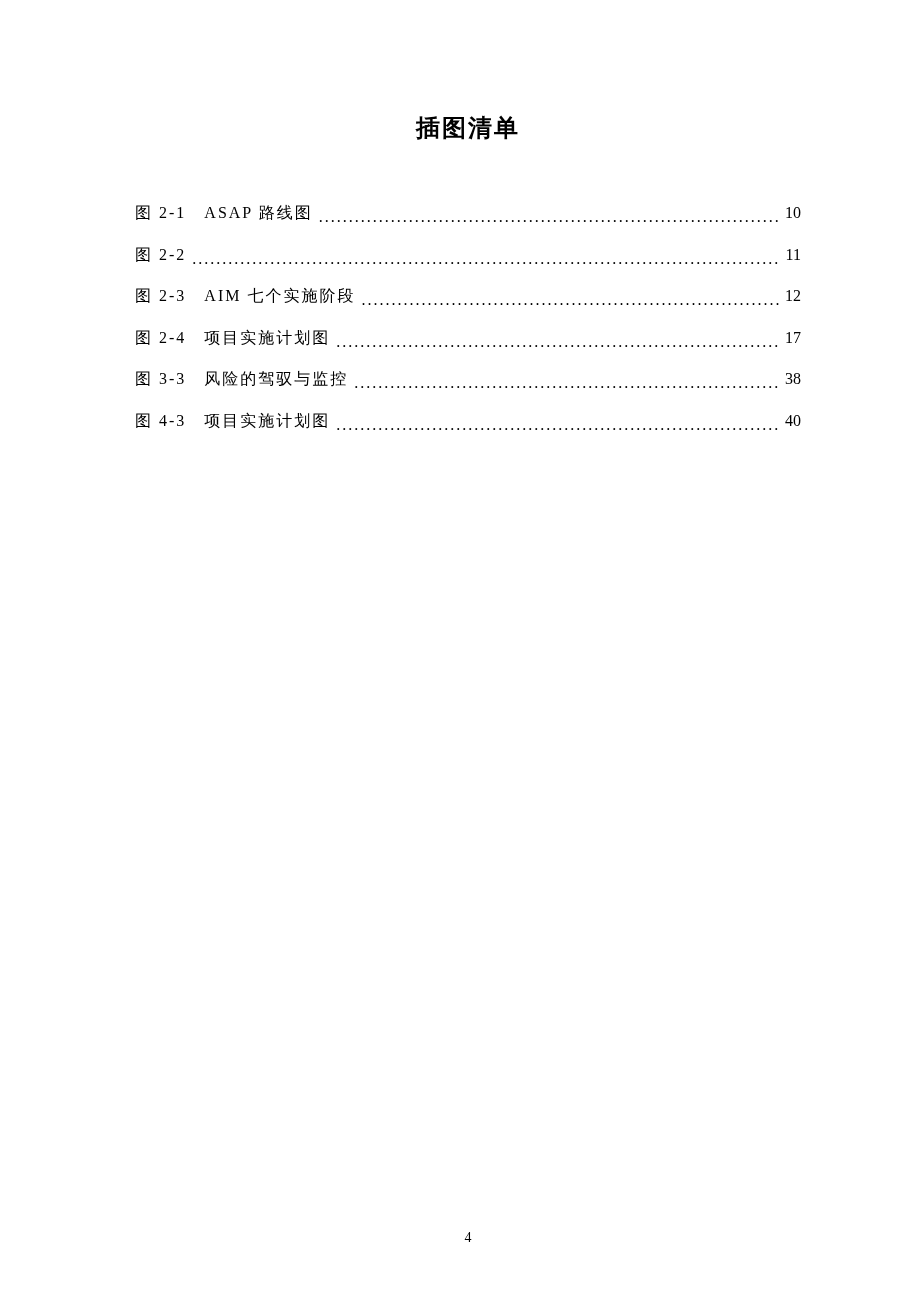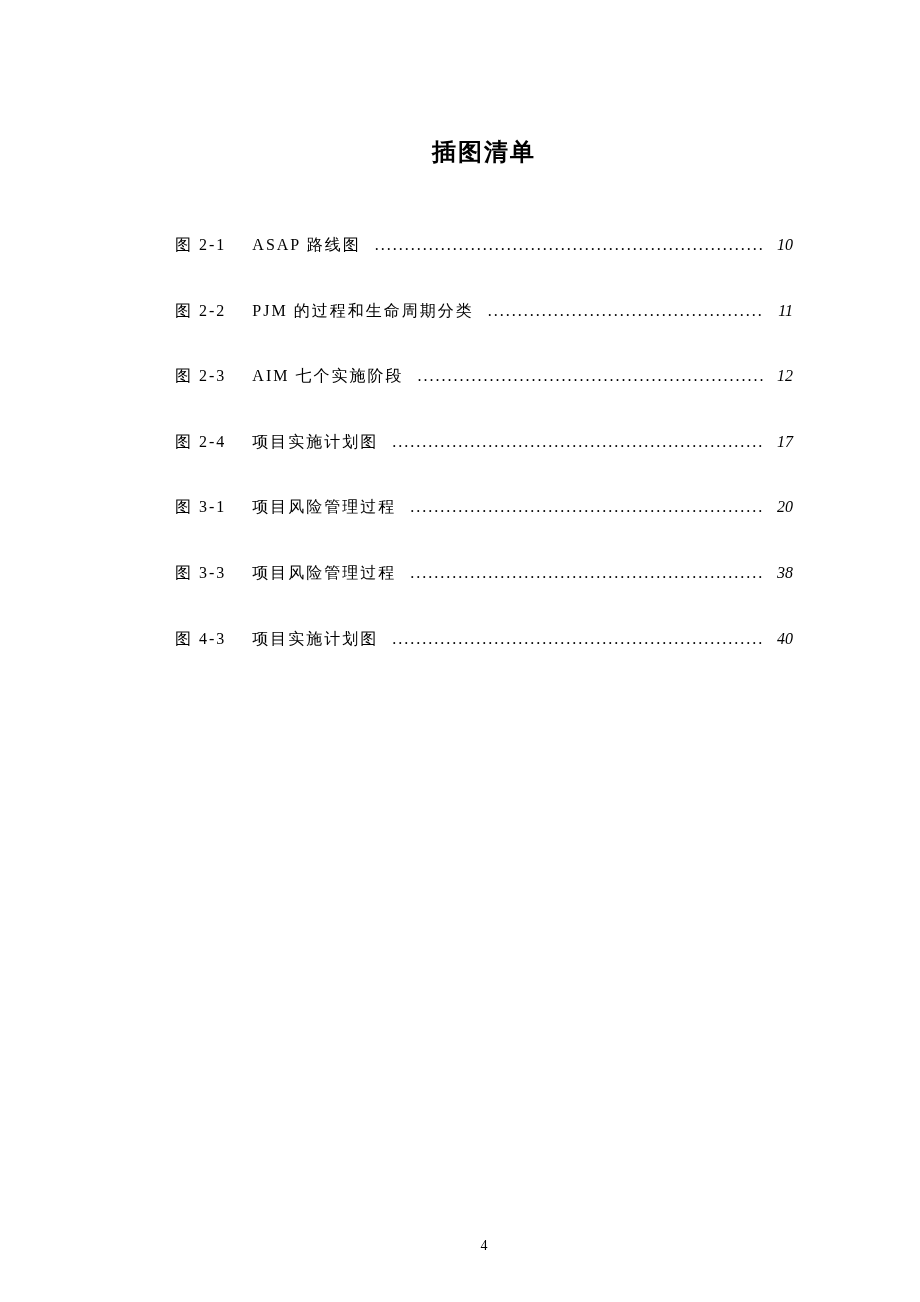--- a/index.html
+++ b/index.html
@@ -1,16 +1,16 @@
 <!DOCTYPE html>
 <html><head>
   <meta charset="utf-8">
   <style>
     * {
-      margin: 12px;
+      margin: 4px;
       padding: 0;
       box-sizing: border-box;
     }
     body {
       width: 920px;
       height: 1302px;
       background: #ffffff;
       font-family: "SimSun", "宋体", serif;
       padding: 100px 115px 60px 115px;
       position: relative;
@@ -21,21 +21,21 @@
       font-weight: bold;
       letter-spacing: 2px;
       margin-bottom: 50px;
       font-family: "SimSun", "宋体", serif;
     }
     .toc-list {
       list-style: none;
     }
     .toc-row {
       display: flex;
-      align-items: center;
+      align-items: flex-end;
       font-size: 16px;
       line-height: 1.85;
       white-space: nowrap;
     }
     .toc-label {
       letter-spacing: 2px;
       flex-shrink: 0;
     }
     .toc-text {
       margin-left: 14px;
@@ -48,21 +48,20 @@
       letter-spacing: 2px;
       margin: 0 2px;
     }
     .toc-dots::after {
       content: "........................................................................................................................................................";
     }
     .toc-page {
       flex-shrink: 0;
       font-family: "Times New Roman", serif;
       letter-spacing: 0;
-      font-style: italic;
     }
     .page-number {
       position: absolute;
       bottom: 60px;
       left: 0;
       right: 0;
       text-align: center;
       font-size: 14px;
       font-family: "Times New Roman", serif;
     }
@@ -74,45 +73,38 @@
 
 <ul class="toc-list">
   <li class="toc-row">
     <span class="toc-label">图 2-1</span>
     <span class="toc-text">ASAP 路线图</span>
     <span class="toc-dots"></span>
     <span class="toc-page">10</span>
   </li>
   <li class="toc-row">
     <span class="toc-label">图 2-2</span>
-    <span class="toc-text">PJM 的过程和生命周期分类</span>
     <span class="toc-dots"></span>
     <span class="toc-page">11</span>
   </li>
   <li class="toc-row">
     <span class="toc-label">图 2-3</span>
     <span class="toc-text">AIM 七个实施阶段</span>
     <span class="toc-dots"></span>
     <span class="toc-page">12</span>
   </li>
   <li class="toc-row">
     <span class="toc-label">图 2-4</span>
     <span class="toc-text">项目实施计划图</span>
     <span class="toc-dots"></span>
     <span class="toc-page">17</span>
   </li>
   <li class="toc-row">
-    <span class="toc-label">图 3-1</span>
-    <span class="toc-text">项目风险管理过程</span>
-    <span class="toc-dots"></span>
-    <span class="toc-page">20</span>
-  </li>
-  <li class="toc-row">
     <span class="toc-label">图 3-3</span>
-    <span class="toc-text">项目风险管理过程</span>
+    <span class="toc-text">风险的驾驭与监控</span>
     <span class="toc-dots"></span>
     <span class="toc-page">38</span>
   </li>
   <li class="toc-row">
     <span class="toc-label">图 4-3</span>
     <span class="toc-text">项目实施计划图</span>
     <span class="toc-dots"></span>
     <span class="toc-page">40</span>
   </li>
 </ul>

